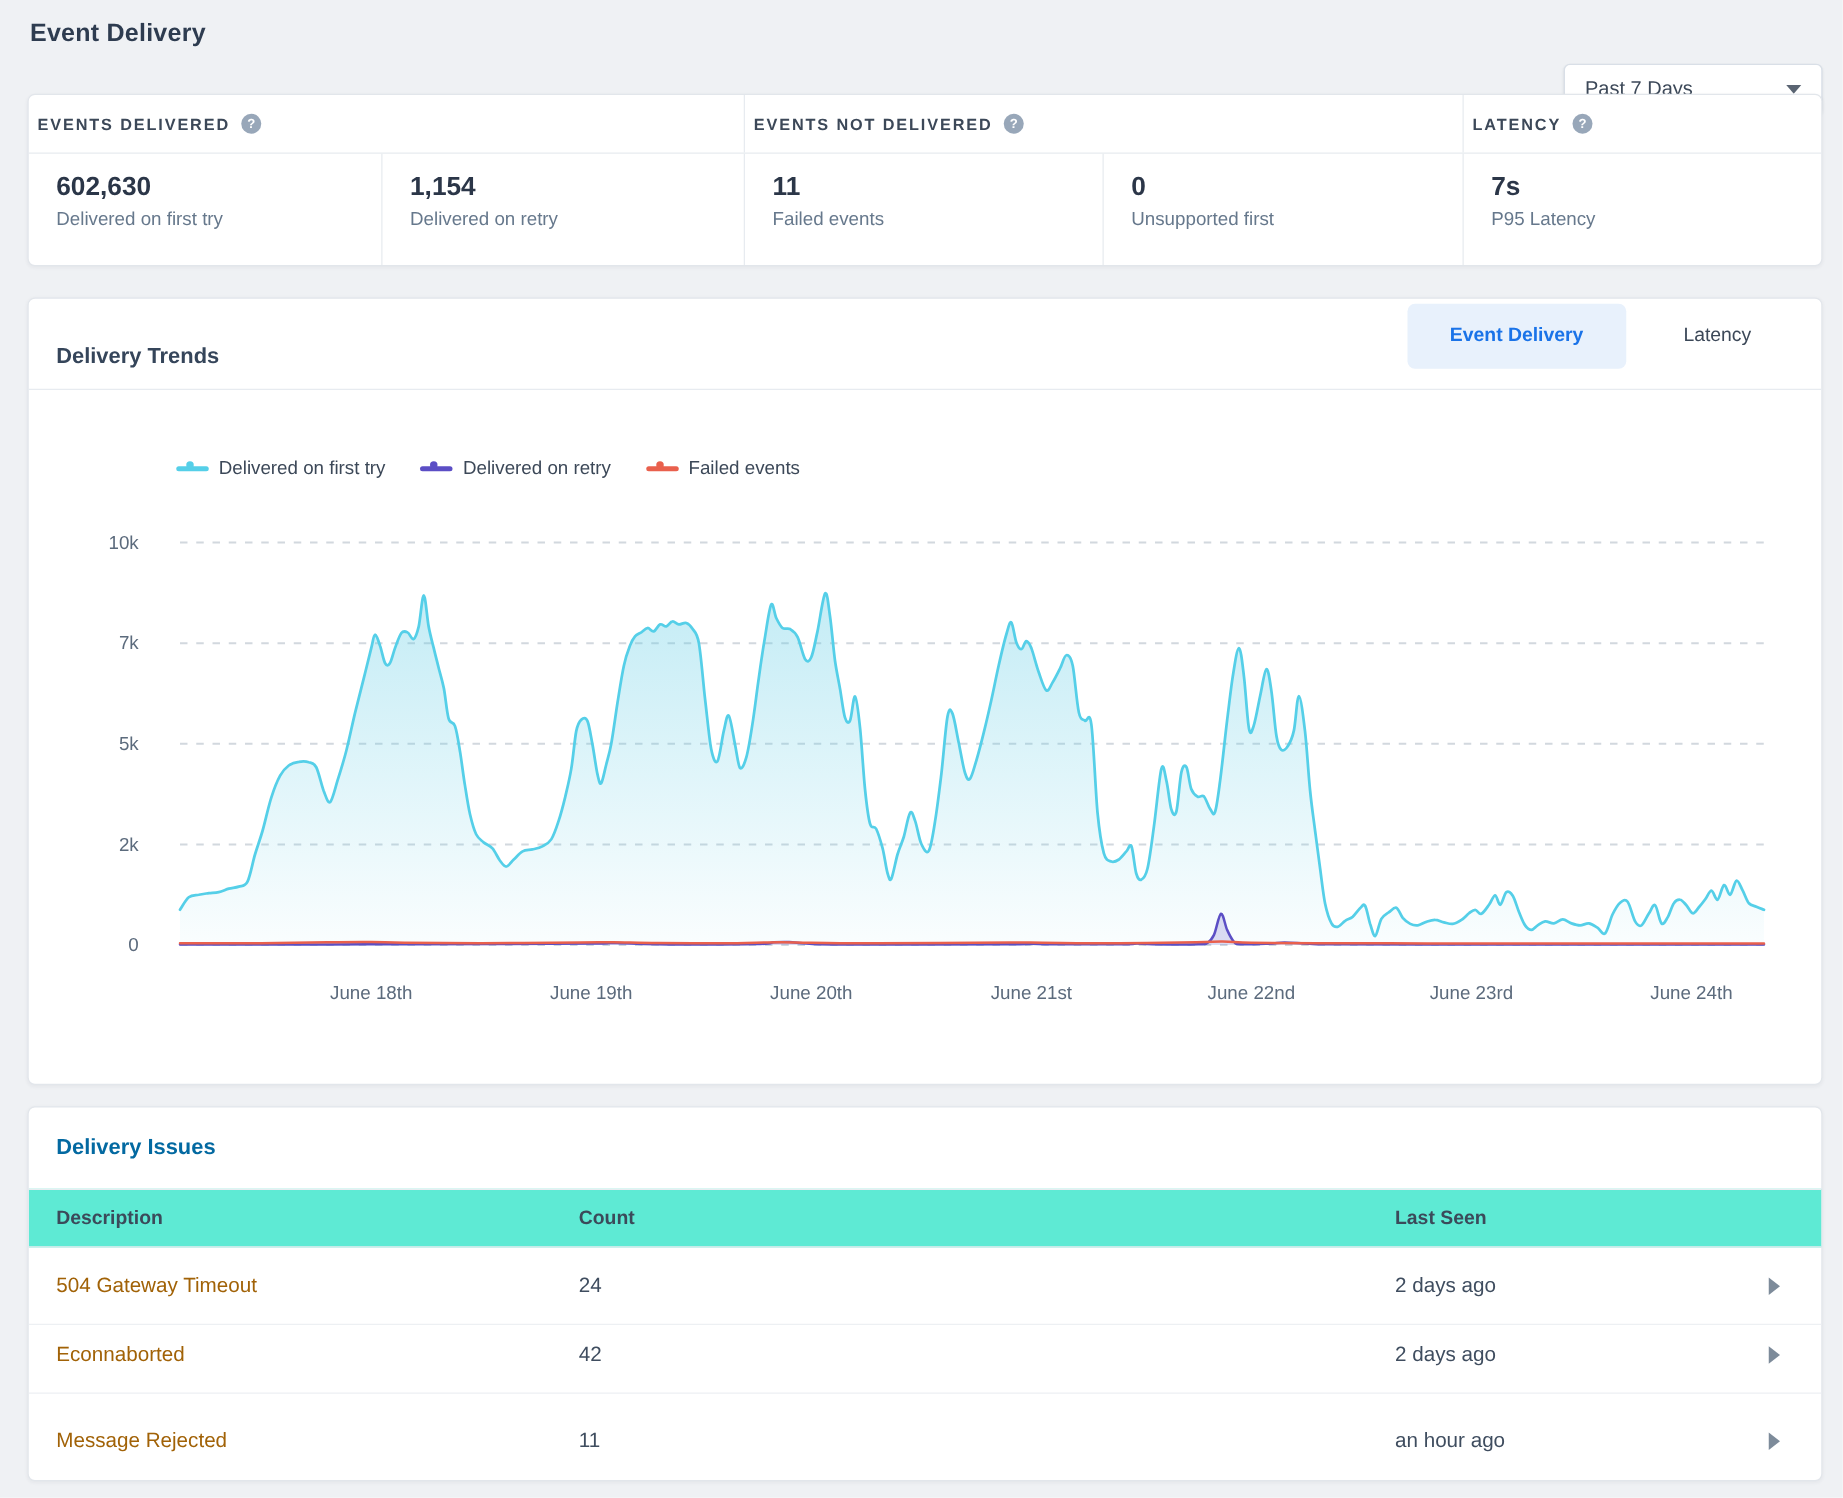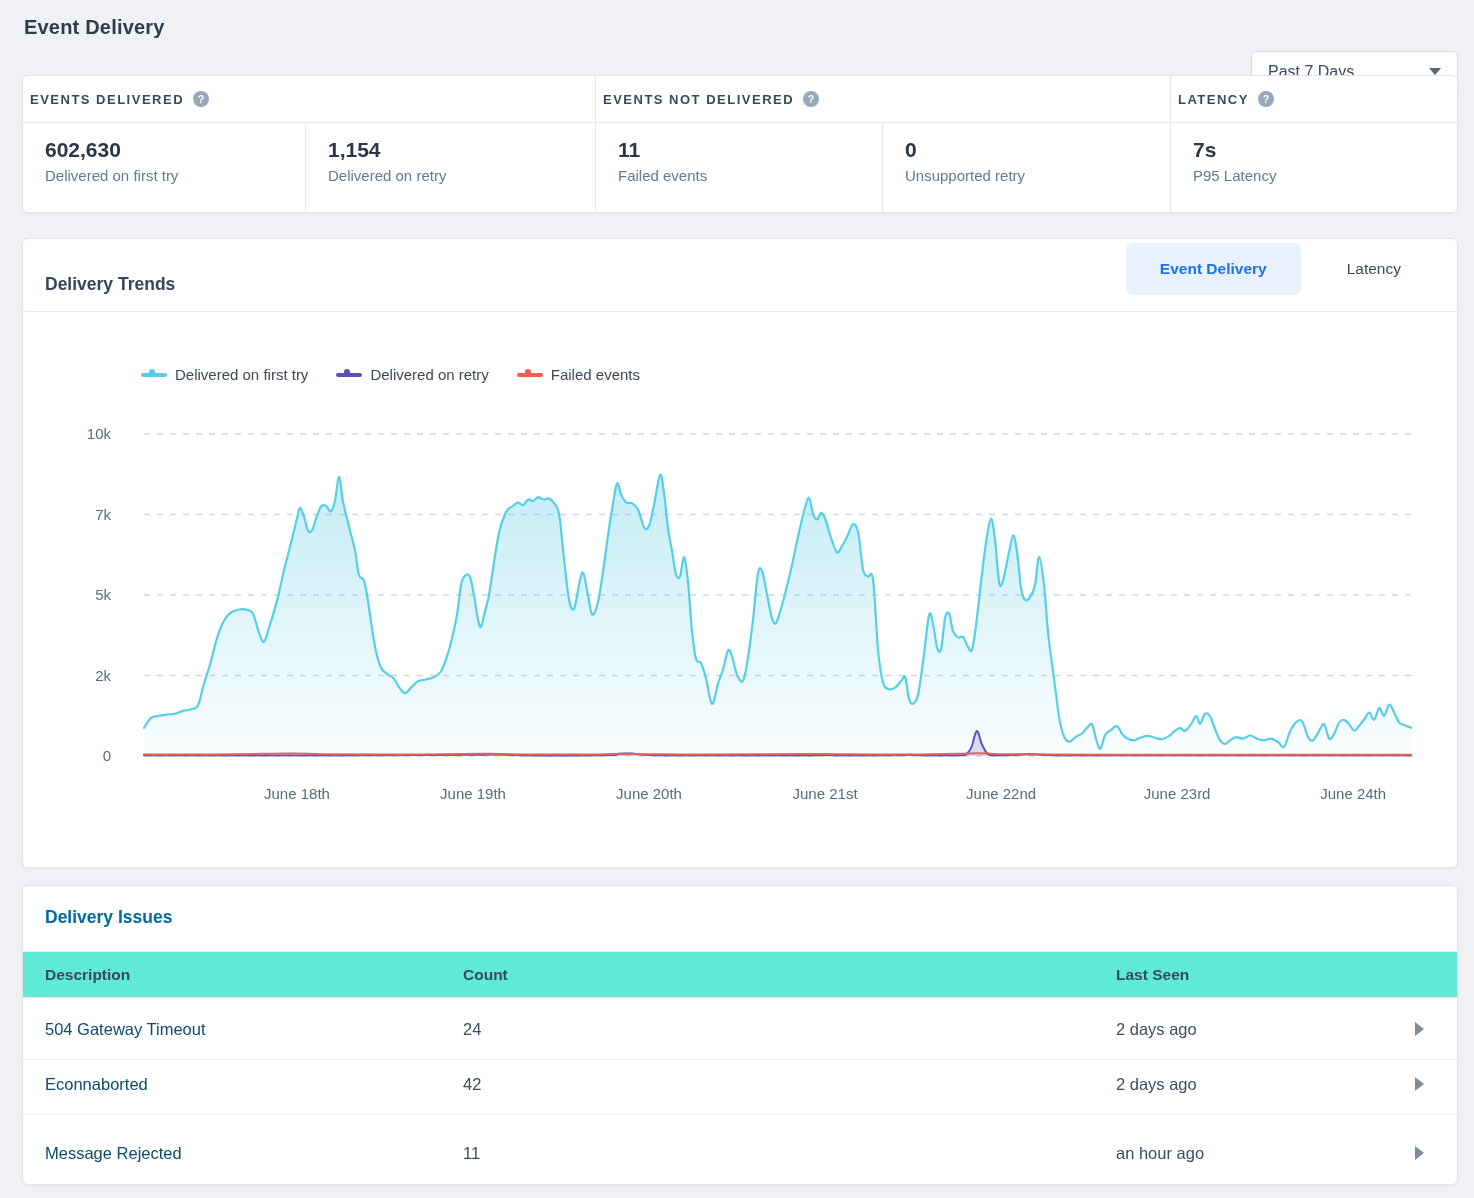--- a/index.html
+++ b/index.html
@@ -47,21 +47,21 @@
   
   .issues-card { top:885px; height:300px; overflow:hidden; }
   .issues-title { padding:21px 22px 0 22px; font-size:17.5px; font-weight:700; color:#0369a1; }
   .thead { position:absolute; top:65px; left:0; width:1436px; height:47px; background:#5eead4; border-top:1px solid #e8ecf0; border-bottom:1px solid #e8ecf0; }
   .trow { position:absolute; left:0; width:1436px; height:62px; border-bottom:1px solid #edf0f3; cursor:pointer; }
   .trow:last-child { border-bottom:none; }
   .col-desc { position:absolute; left:22px; top:50%; transform:translateY(-50%); }
   .col-count { position:absolute; left:440px; top:50%; transform:translateY(-50%); }
   .col-last { position:absolute; left:1045px; top:50%; transform:translateY(-50%);margin-left:48px; }
   .th { font-size:15.5px; font-weight:700; color:#3b4a5a; }
-  .issue-link { font-size:16.5px; color:#0c4a6e; cursor:pointer; }
+  .issue-link { font-size:16.5px; color:#a16207; cursor:pointer; }
   .cell-text { font-size:16.5px; color:#3f4d5f; }
   .chevron-right { position:absolute; left:1392px; top:50%; transform:translateY(-50%); width:0; height:0; border-top:7px solid transparent; border-bottom:7px solid transparent; border-left:9px solid #7d8b9a; }
 </style>
 </head>
 <body>
 
 <div class="page">
 
   <h1 class="page-title">Event Delivery</h1>
 
@@ -93,21 +93,21 @@
       <div class="mcell bdr">
         <div class="mval">1,154</div>
         <div class="mlabel">Delivered on retry</div>
       </div>
       <div class="mcell bdr">
         <div class="mval">11</div>
         <div class="mlabel">Failed events</div>
       </div>
       <div class="mcell bdr">
         <div class="mval">0</div>
-        <div class="mlabel">Unsupported retry</div>
+        <div class="mlabel">Unsupported first</div>
       </div>
       <div class="mcell">
         <div class="mval">7s</div>
         <div class="mlabel">P95 Latency</div>
       </div>
     </div>
   </section>
 
   <section class="card trends-card">
     <div class="card-head">

